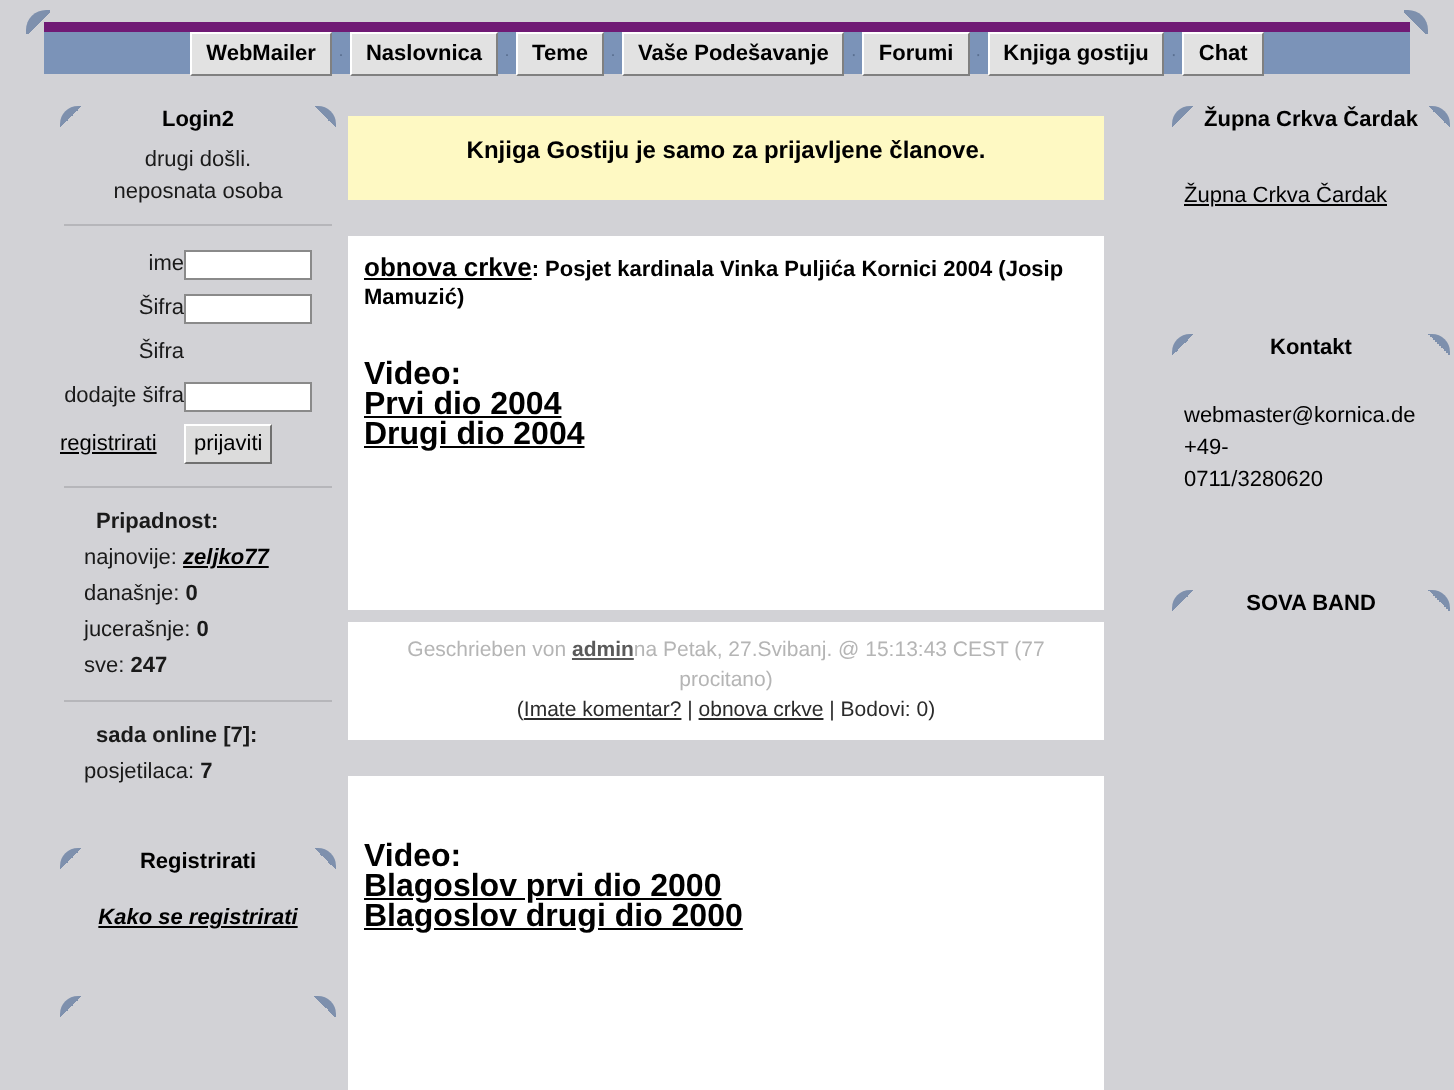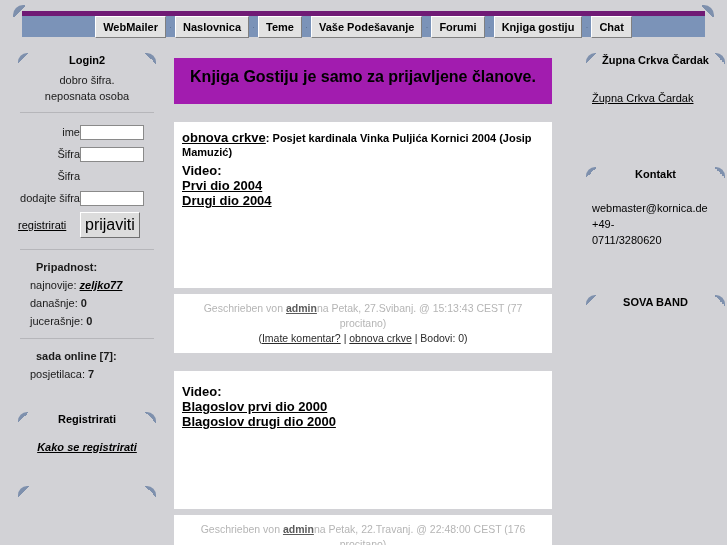--- a/index.html
+++ b/index.html
@@ -75,21 +75,21 @@
 
   
   #cols {
     position: absolute;
     left: 0; top: 48px;
     width: 727px;
     height: 497px;
   }
   #leftcol {
     position: absolute;
-    left: 4px; top: 0;
+    left: 16px; top: 0;
     width: 166px;
   }
   #centercol {
     position: absolute;
     left: 166px; top: 0;
     width: 394px;
   }
   #rightcol {
     position: absolute;
     left: 572px; top: 0;
@@ -168,21 +168,21 @@
     text-decoration: underline;
     cursor: pointer;
     font-size: 11px;
   }
   .btn {
     background: #dcdcdc;
     border: 1px solid #ffffff;
     border-right-color: #707070;
     border-bottom-color: #707070;
     font-family: "Liberation Sans", sans-serif;
-    font-size: 16px;
+    font-size: 11px;
     padding: 3px 4px;
     cursor: pointer;
   }
   .stat-line { font-size: 11px; line-height: 18px; padding-left: 12px; }
   .stat-head { font-size: 11px; font-weight: bold; padding-left: 18px; line-height: 18px; }
   .b { font-weight: bold; }
   .ulink { text-decoration: underline; font-weight: bold; color:#000; cursor:pointer;font-style:italic; }
 
   .reg-link {
     display: block;
@@ -191,43 +191,43 @@
     font-weight: bold;
     text-decoration: underline;
     font-size: 11px;
     color: #000;
     margin: 8px 0 14px 0;
     cursor: pointer;
   }
 
   
   .notice {
-    background: #a21caf;
+    background: #fef9c3;
     margin: 10px 8px 0 8px;
     padding: 10px 6px 18px 6px;
     text-align: center;
-    font-size: 16px;
+    font-size: 12px;
     font-weight: bold;
     color: #000;
   }
   .post {
     background: #ffffff;
     margin: 18px 8px 0 8px;
     padding: 9px 8px 24px 8px;
   }
   .post-title {
     font-size: 11px;
     font-weight: bold;
     line-height: 14px;
     color: #000;
   }
   .post-title .t-link { text-decoration: underline; font-size: 13px; }
   .post-body {
-    margin-top: 4px;
-    font-size: 13px;
+    margin-top: 24px;
+    font-size: 16px;
     line-height: 15px;
   }
   .post-body .vid {
     display: block;
     font-weight: bold;
     text-decoration: underline;
     color: #000;
     cursor: pointer;
   }
   .post-body .vidlabel { font-weight: bold; }
@@ -290,21 +290,21 @@
 
   <div id="leftcol">
 
     <div class="block">
       <div class="block-head">
         <span class="corner tl"></span>
         <span class="corner tr"></span>
         <div class="block-title">Login2</div>
       </div>
       <div class="block-body">
-        <div class="ctr">dobro šifra.</div>
+        <div class="ctr">drugi došli.</div>
         <div class="ctr">neposnata osoba</div>
         <hr class="hr">
 
         <table class="loginform">
           <tbody>
               <tr>
             <td class="lbl">ime</td>
             <td>
               <input class="txtin" type="text" placeholder="" style="">
             </td>
@@ -344,20 +344,24 @@
           <span class="ulink">zeljko77</span>
         </div>
         <div class="stat-line">
           <span>današnje:</span>
           <span class="b">0</span>
         </div>
         <div class="stat-line">
           <span>jucerašnje:</span>
           <span class="b">0</span>
         </div>
+        <div class="stat-line">
+          <span>sve:</span>
+          <span class="b">247</span>
+        </div>
 
         <hr class="hr">
 
         <div class="stat-head">sada online [7]:</div>
         <div class="stat-line">
           <span>posjetilaca:</span>
           <span class="b">7</span>
         </div>
       </div>
     </div>

